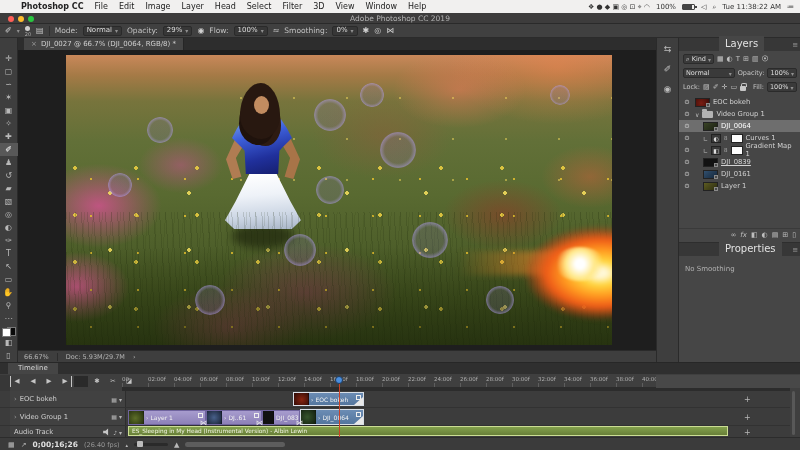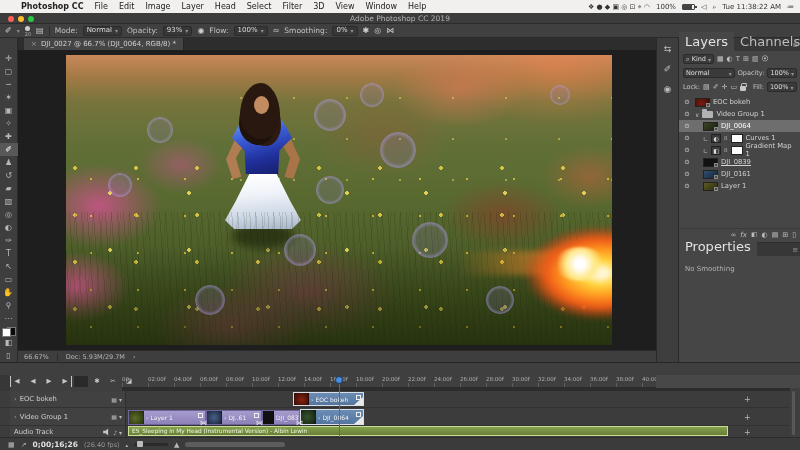--- a/index.html
+++ b/index.html
@@ -90,21 +90,21 @@
   .f-skirt { left:7px; top:88px; width:76px; height:58px; background:linear-gradient(175deg,#ffffff 8%,#eef2f8 42%,#ccd6e4 75%,#a9b6c8 100%);
     clip-path:polygon(34% 0,66% 0,86% 52%,100% 85%,88% 100%,12% 100%,0 85%,14% 52%); }
   .f-shadow { left:14px; top:140px; width:62px; height:26px; background:#273012; border-radius:50%; filter:blur(4px); opacity:.85; }
 
   
   .dock { left:656px; top:38px; width:22px; height:324px; background:#3e3e3e; border-left:1px solid #2a2a2a; display:flex; flex-direction:column; align-items:center; gap:10px; padding-top:6px; font-size:9px; color:#bcbcbc; }
 
   
   .panels { left:678px; top:38px; width:122px; height:324px; background:#464646; border-left:1px solid #2a2a2a; font-size:7px; }
   .ptabs { left:0; top:0; width:122px; height:13px; background:#373737; display:flex; align-items:flex-end; }
-  .ptab { padding:2px 6px; color:#bdbdbd; font-size:13px; }
+  .ptab { padding:2px 6px; color:#bdbdbd; font-size:10px;margin-left:40px; }
   .ptab.on { background:#464646; color:#e2e2e2; }
   .pmenu { position:absolute; right:3px; top:3px; color:#9a9a9a; font-size:7px; }
   .prow { position:absolute; left:0; width:122px; height:14px; display:flex; align-items:center; gap:3px; padding:0 4px; color:#c4c4c4; }
   .pbox { background:#3a3a3a; border:1px solid #2b2b2b; border-radius:2px; padding:0 2px; height:10px; display:flex; align-items:center; gap:2px; font-size:6.5px; color:#ddd; }
   .fico { font-size:7px; color:#c0c0c0; }
   .lrow { position:absolute; left:0; width:122px; height:12px; display:flex; align-items:center; gap:3px; padding:0 3px; color:#d2d2d2; font-size:6.8px; }
   .lrow.sel { background:#6e6e6e; color:#fff; }
   .eye { width:10px; text-align:center; font-size:6.5px; color:#d8d8d8; }
   .thumb { position:relative; width:15px; height:9px; border:1px solid #222; flex:none; }
   .badge { position:absolute; right:-1px; bottom:-1px; width:4px; height:4px; background:#4a4a4a; border:1px solid #8a8a8a; }
@@ -199,21 +199,21 @@
     </span>
   <span class="ob-ico">▤</span>
   <span class="ob-sep"></span>
   <span>Mode:</span>
   <span class="ob-box">
       <span>Normal</span>
       <span class="caret">▾</span>
     </span>
   <span>Opacity:</span>
   <span class="ob-box">
-      <span>93%</span>
+      <span>29%</span>
       <span class="caret">▾</span>
     </span>
   <span class="ob-ico">◉</span>
   <span>Flow:</span>
   <span class="ob-box">
       <span>100%</span>
       <span class="caret">▾</span>
     </span>
   <span class="ob-ico">≈</span>
   <span>Smoothing:</span>
@@ -426,20 +426,23 @@
   <div class="props">
     <div class="ptabs abs" style="width:122px">
       <span class="ptab on">Properties</span>
       <span class="pmenu">≡</span>
     </div>
     <div class="abs" style="left:6px;top:22px;font-size:7px;color:#b0b0b0">No Smoothing</div>
   </div>
 </div>
 
 <div class="timeline abs">
+  <div class="tl-tabbar abs">
+    <span class="tl-tab">Timeline</span>
+  </div>
   <div class="tl-ctr">
     <span class="tbtn bar-l">◀</span>
     <span class="tbtn">◀</span>
     <span class="tbtn">▶</span>
     <span class="tbtn bar-r">▶</span>
     <span class="tbtn on"><span class="spk"></span></span>
     <span class="tbtn">✱</span>
     <span class="tbtn">✂</span>
     <span class="tbtn">◪</span>
   </div>

